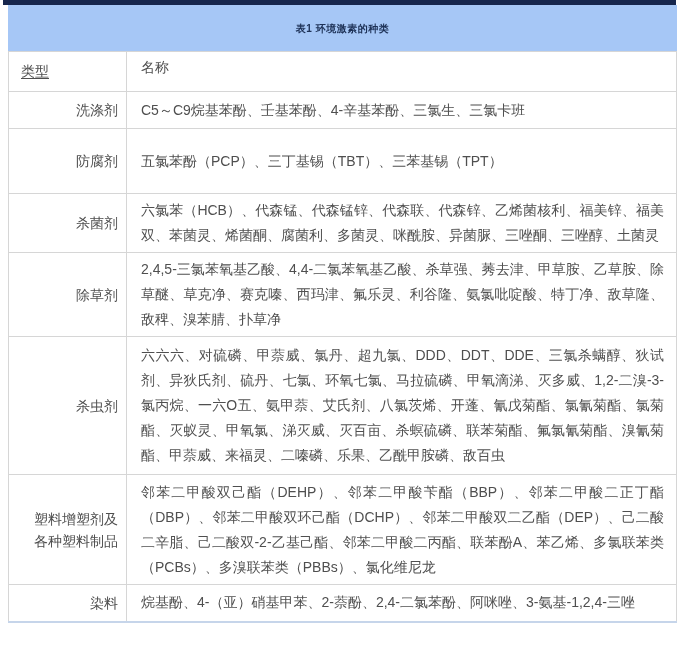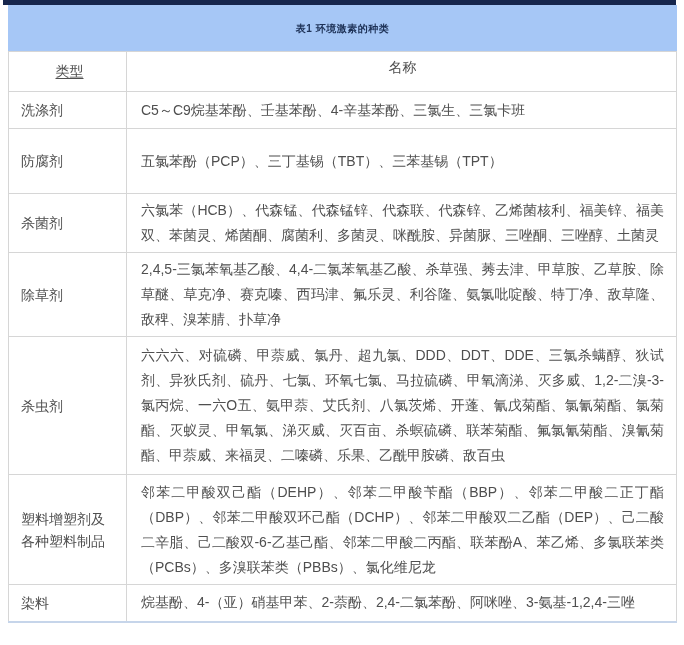--- a/index.html
+++ b/index.html
@@ -22,26 +22,26 @@
   col.c-name{width:550px;}
   th,td{border:1px solid #d6d6d6;vertical-align:middle;}
   th.title-cell{
     height:43px;background:#a6c7f6;color:#1d3156;
     font-weight:bold;font-size:10px;text-align:center;
     border:1px solid #a6c7f6;border-bottom:1px solid #d6d6d6;
     letter-spacing:0.5px;
   }
   tr.colhead{height:40px;}
   tr.colhead th{
-    font-weight:normal;text-align:center;color:#4f4f4f;background:#ffffff;
+    font-weight:normal;text-align:left;color:#4f4f4f;background:#ffffff;
   }
   tr.colhead th.h-type{padding:0 8px 0 12px;}
   tr.colhead th.h-name{padding:0 12px 8px 14px;}
   .u{text-decoration:underline;text-underline-offset:2px;}
-  td.type-cell{padding:4px 8px 4px 12px;line-height:22px;}
+  td.type-cell{padding:4px 8px 4px 12px;line-height:22px;text-align:right;}
   td.name-cell{padding:4px 12px 4px 14px;line-height:25px;text-align:justify;text-justify:inter-ideograph;}
   tbody tr:nth-child(1){height:37px;}
   tbody tr:nth-child(2){height:65px;}
   tbody tr:nth-child(3){height:38px;}
   tbody tr:nth-child(4){height:77px;}
   tbody tr:nth-child(5){height:138px;}
   tbody tr:nth-child(6){height:110px;}
   tbody tr:nth-child(7){height:37px;}
   tbody tr:nth-child(8){height:51px;}
 </style>
@@ -81,21 +81,21 @@
       <tr>
         <td class="type-cell">除草剂</td>
         <td class="name-cell">2,4,5-三氯苯氧基乙酸、4,4-二氯苯氧基乙酸、杀草强、莠去津、甲草胺、乙草胺、除草醚、草克净、赛克嗪、西玛津、氟乐灵、利谷隆、氨氯吡啶酸、特丁净、敌草隆、敌稗、溴苯腈、扑草净</td>
       </tr>
       <tr>
         <td class="type-cell">杀虫剂</td>
         <td class="name-cell">六六六、对硫磷、甲萘威、氯丹、超九氯、DDD、DDT、DDE、三氯杀螨醇、狄试剂、异狄氏剂、硫丹、七氯、环氧七氯、马拉硫磷、甲氧滴涕、灭多威、1,2-二溴-3-氯丙烷、一六O五、氨甲萘、艾氏剂、八氯茨烯、开蓬、氰戊菊酯、氯氰菊酯、氯菊酯、灭蚁灵、甲氧氯、涕灭威、灭百亩、杀螟硫磷、联苯菊酯、氟氯氰菊酯、溴氰菊酯、甲萘威、来福灵、二嗪磷、乐果、乙酰甲胺磷、敌百虫</td>
       </tr>
       <tr>
         <td class="type-cell">塑料增塑剂及各种塑料制品</td>
-        <td class="name-cell">邻苯二甲酸双己酯（DEHP）、邻苯二甲酸苄酯（BBP）、邻苯二甲酸二正丁酯（DBP）、邻苯二甲酸双环己酯（DCHP）、邻苯二甲酸双二乙酯（DEP）、己二酸二辛脂、己二酸双-6-乙基己酯、邻苯二甲酸二丙酯、联苯酚A、苯乙烯、多氯联苯类（PCBs）、多溴联苯类（PBBs）、氯化维尼龙</td>
+        <td class="name-cell">邻苯二甲酸双己酯（DEHP）、邻苯二甲酸苄酯（BBP）、邻苯二甲酸二正丁酯（DBP）、邻苯二甲酸双环己酯（DCHP）、邻苯二甲酸双二乙酯（DEP）、己二酸二辛脂、己二酸双-2-乙基己酯、邻苯二甲酸二丙酯、联苯酚A、苯乙烯、多氯联苯类（PCBs）、多溴联苯类（PBBs）、氯化维尼龙</td>
       </tr>
       <tr>
         <td class="type-cell">染料</td>
         <td class="name-cell">烷基酚、4-（亚）硝基甲苯、2-萘酚、2,4-二氯苯酚、阿咪唑、3-氨基-1,2,4-三唑</td>
       </tr>
     </tbody>
   </table>
 </div>
 
 </body></html>

